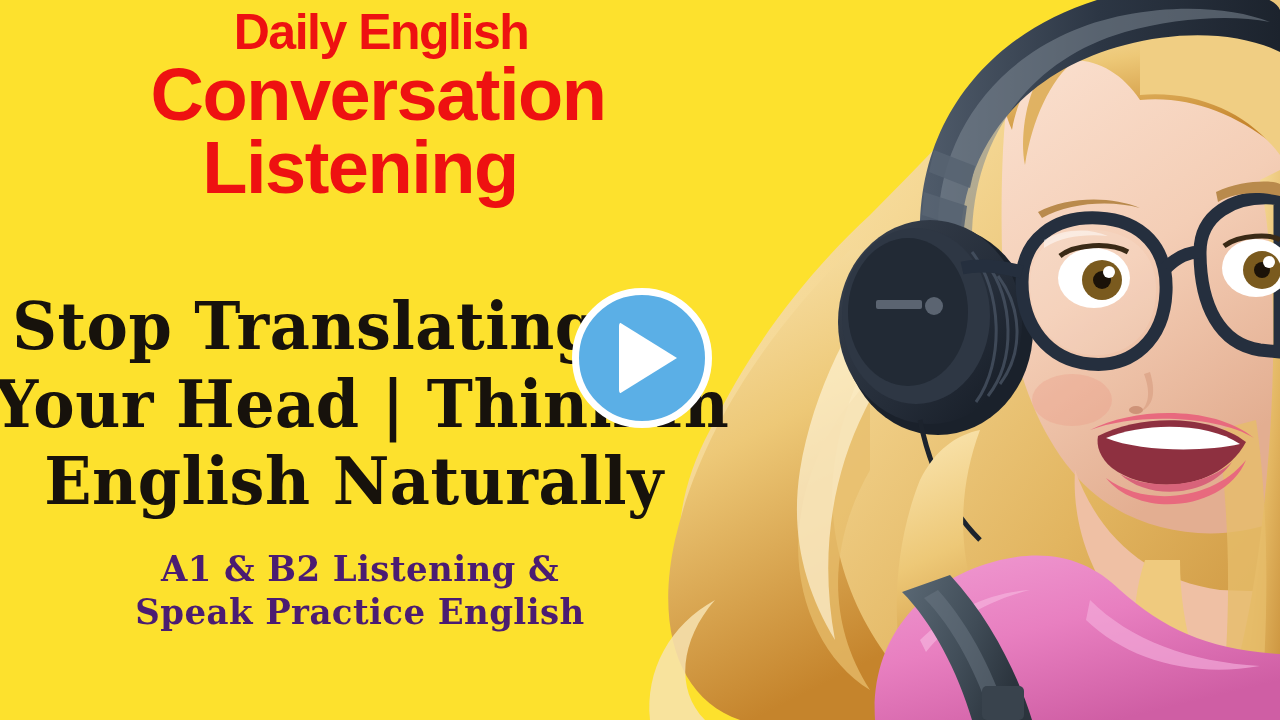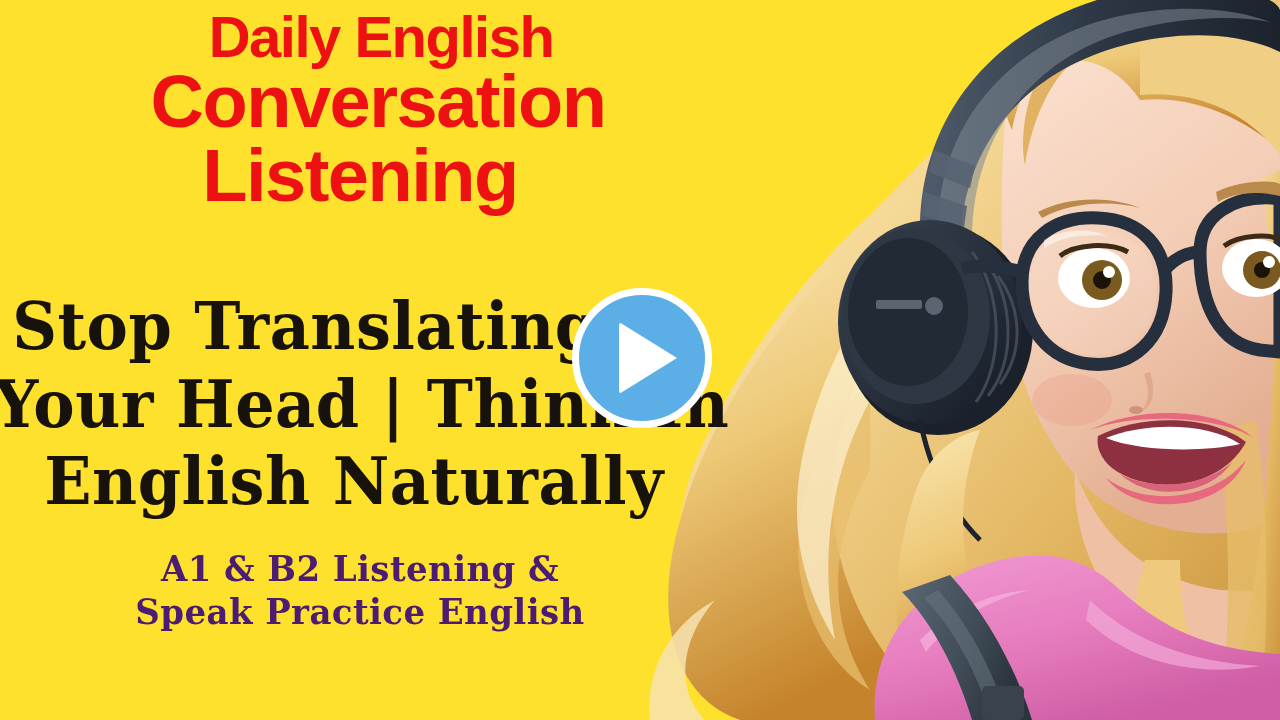--- a/index.html
+++ b/index.html
@@ -39,21 +39,21 @@
     text-align:center;
     color:#EE1111;
     font-family:"Liberation Sans", sans-serif;
     font-weight:bold;
     font-size:74px;
     line-height:0.99;
     letter-spacing:-1.5px;
     white-space:nowrap;
   }
   .main-title .tl { display:block; }
-  .main-title .tl-1 { font-size:58px;margin-left:42px; }
+  .main-title .tl-1 { font-size:50px;margin-left:42px; }
   .main-title .tl-2 { font-size:74px;padding-left:36px; }
   .main-title .tl-3 { font-size:74px; }
 
   .headline {
     position:absolute;
     left:-6px; top:288px;
     width:720px;
     text-align:center;
     color:#17120C;
     font-family:"DejaVu Serif", "Liberation Serif", serif;

